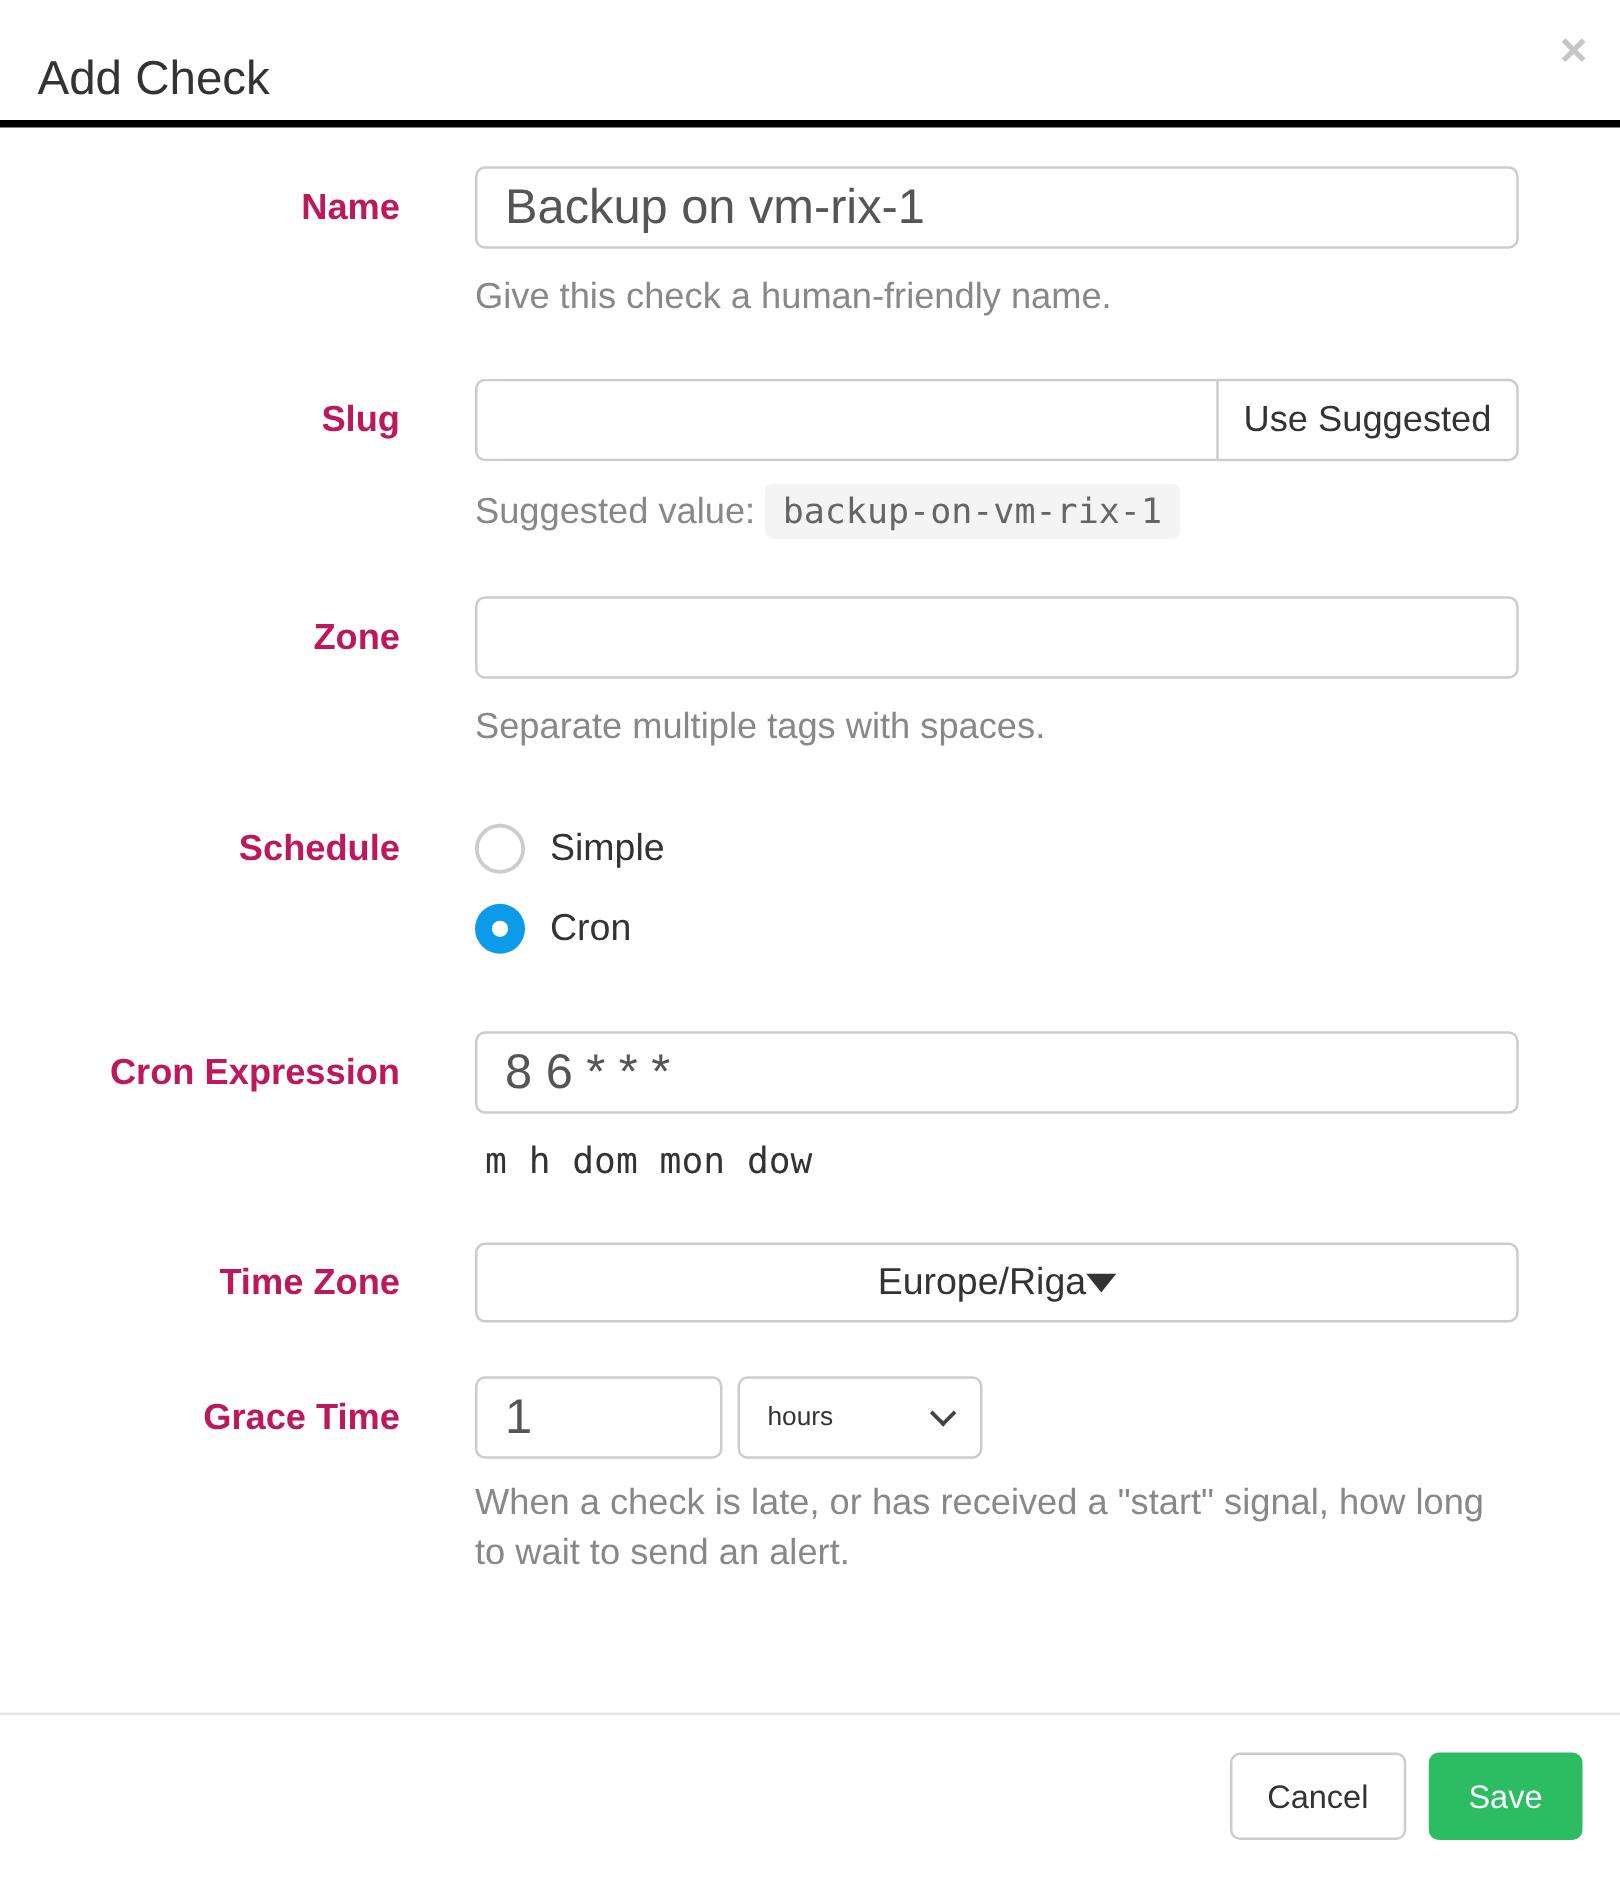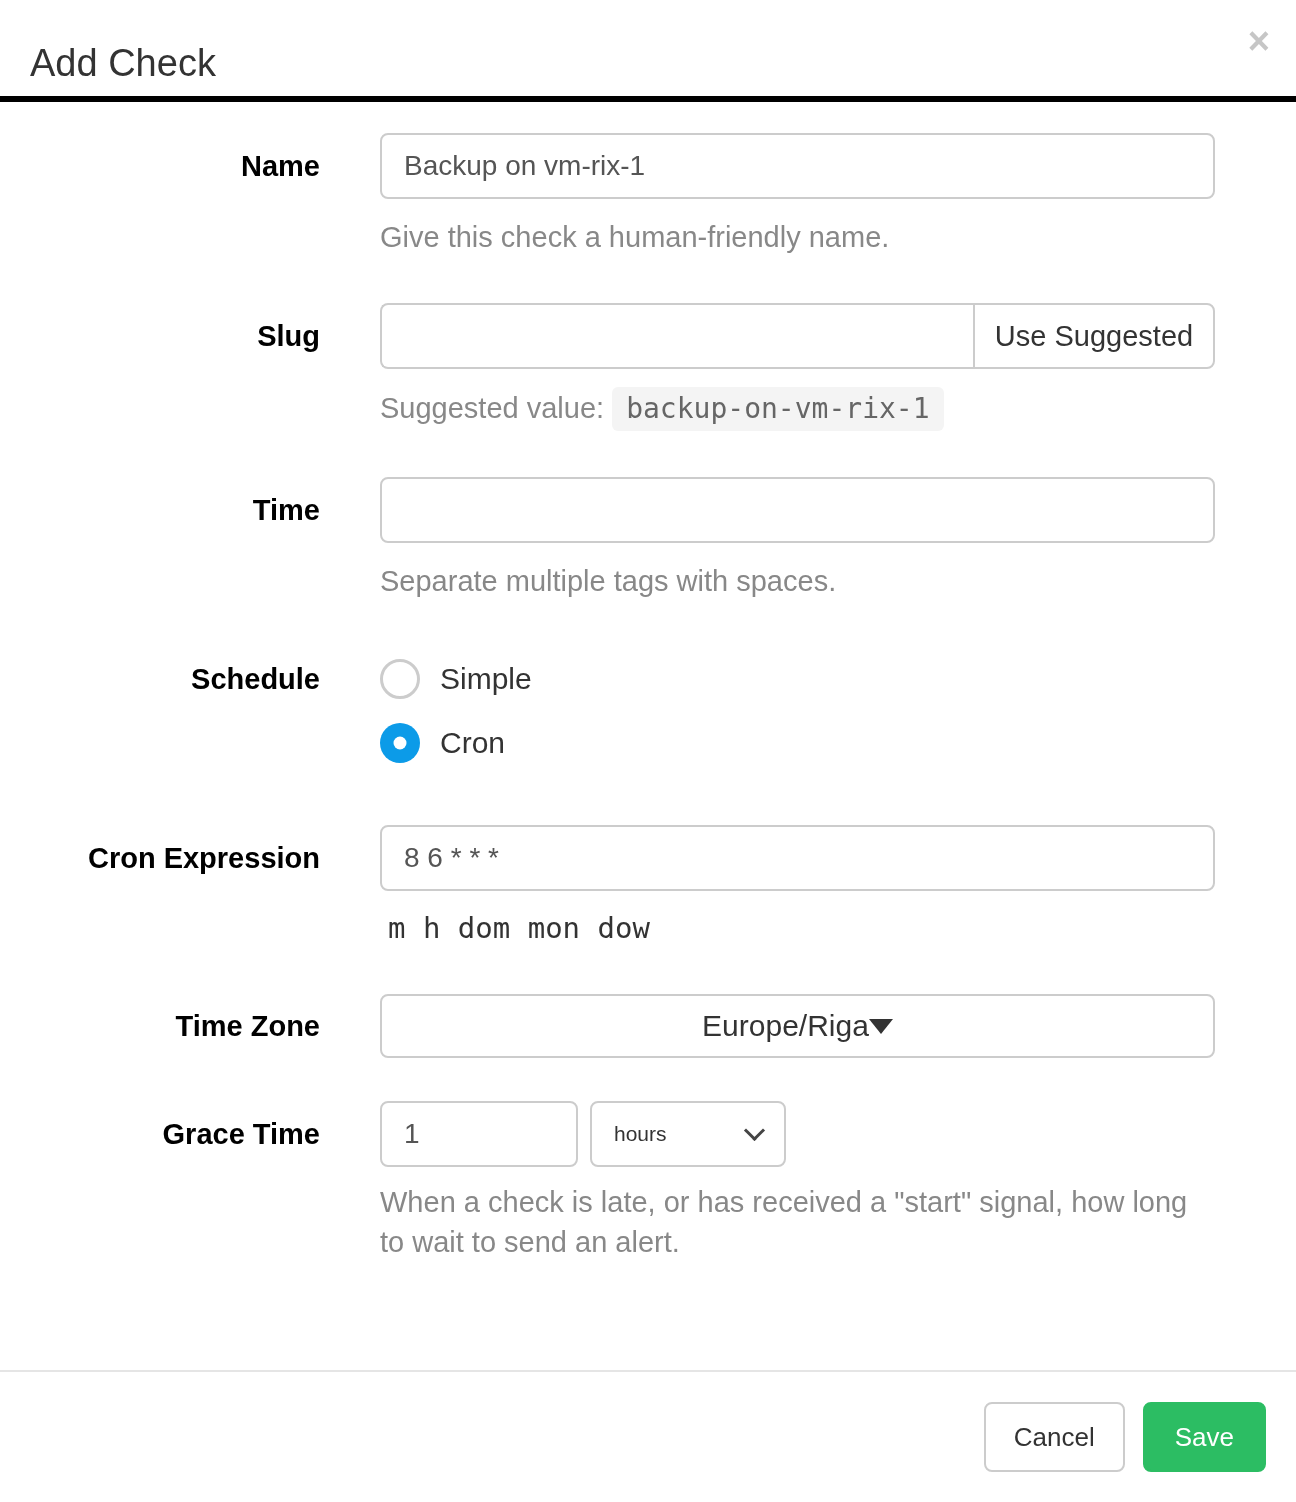--- a/index.html
+++ b/index.html
@@ -25,28 +25,28 @@
 
   
   .modal-body { padding: 31px 81px 0 0; flex: 1 1 auto; }
   .form-row { display: grid; grid-template-columns: 320px 835px; column-gap: 60px; }
   .mb-name, .mb-slug, .mb-tags { margin-bottom: 46px; }
   .mb-schedule { margin-bottom: 50px; }
   .mb-cron { margin-bottom: 49px; }
   .mb-tz { margin-bottom: 43px; }
   .control-label {
     display: flex; align-items: center; justify-content: flex-end;
-    height: 66px; font-size: 29px; font-weight: 700; color: #000000; text-align: right;
+    height: 66px; font-size: 29px; font-weight: 700; color: #be185d; text-align: right;
   }
   .label-h64 { height: 64px; }
 
   .text-input {
     width: 100%; height: 66px;
     border: 2px solid #ccc; border-radius: 8px;
-    padding: 0 22px; font-size: 28px; color: #555;
+    padding: 0 22px; font-size: 39px; color: #555;
     font-family: "Liberation Sans", sans-serif;
     background: #fff; outline: none; display: block;
   }
   .help-block { margin-top: 18px; font-size: 29px; color: #888; line-height: 40px; }
 
   
   .input-group { display: flex; width: 100%; }
   .input-group .text-input { flex: 1 1 auto; border-radius: 8px 0 0 8px; border-right: none; }
   .group-btn {
     flex: 0 0 auto; width: 242px; height: 66px;
@@ -142,21 +142,21 @@
       <div>
         <div class="input-group">
           <input class="text-input" type="text" value="" style="">
           <button class="group-btn">Use Suggested</button>
         </div>
         <div class="help-block"><span>Suggested value:</span><span class="code-chip">backup-on-vm-rix-1</span></div>
       </div>
     </div>
 
     <div class="form-row mb-tags">
-      <label class="control-label">Time</label>
+      <label class="control-label">Zone</label>
       <div>
         <input class="text-input" type="text" value="" style="">
         <div class="help-block">Separate multiple tags with spaces.</div>
       </div>
     </div>
 
     <div class="form-row mb-schedule">
       <label class="control-label label-h64">Schedule</label>
       <div>
         <div class="radio-option">

